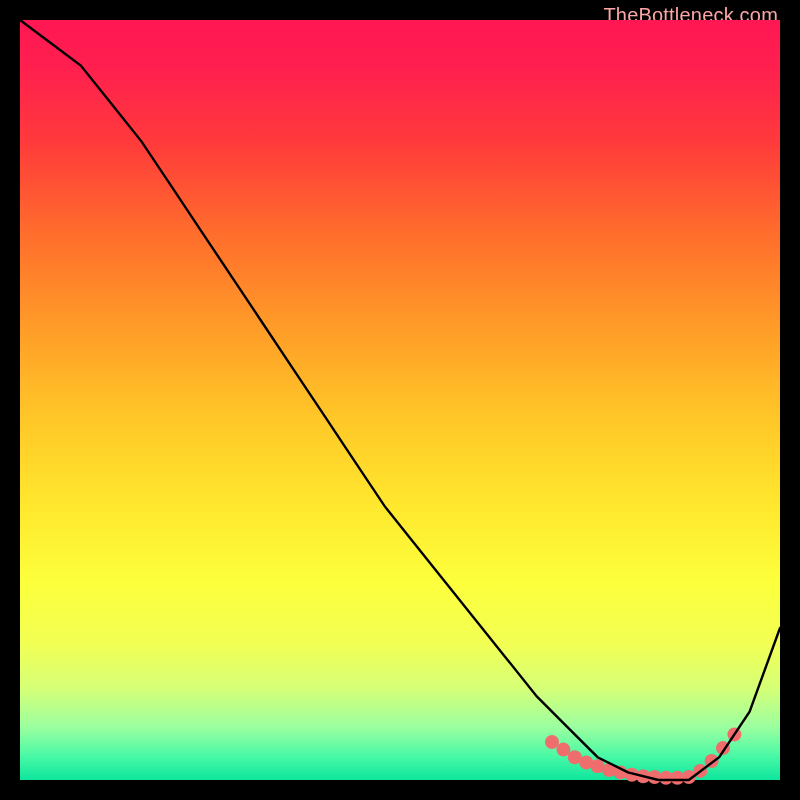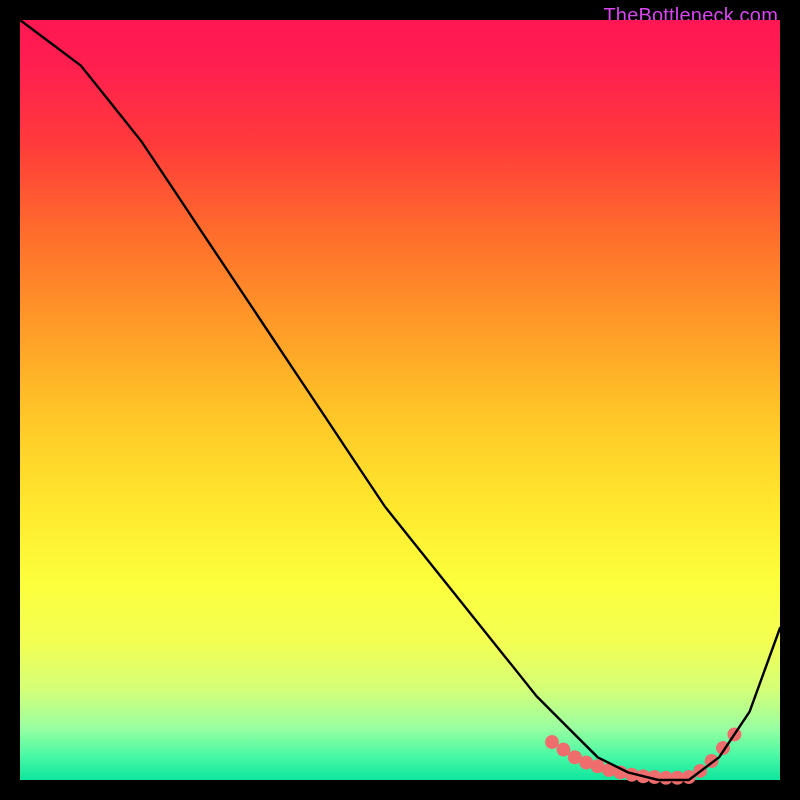--- a/index.html
+++ b/index.html
@@ -39,21 +39,21 @@
       #46f8a5 97%,
       #0ee59d 100%
     );
   }
   .watermark {
     position: absolute;
     top: 4px;
     right: 22px;
     font-size: 20px;
     font-weight: 500;
-    color: #d946ef;
+    color: #fca5a5;
     letter-spacing: 0.2px;
     user-select: none;
   }
   svg.curve {
     position: absolute;
     left: 0;
     top: 0;
     width: 760px;
     height: 760px;
     overflow: visible;

